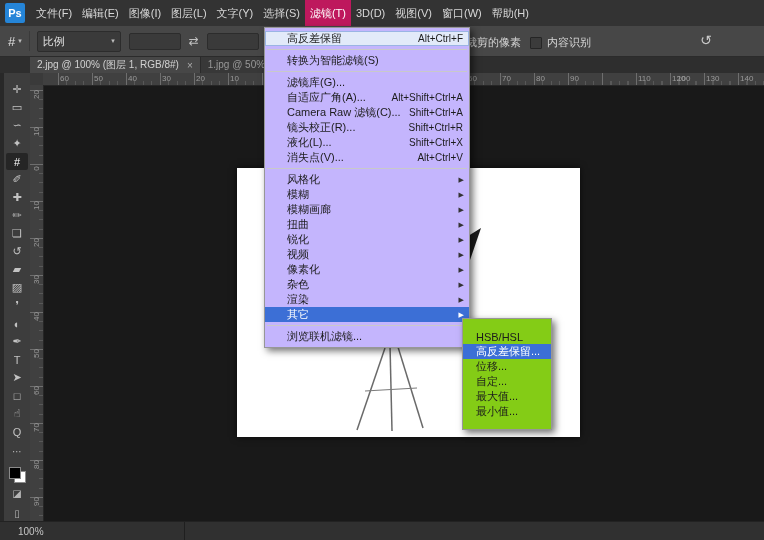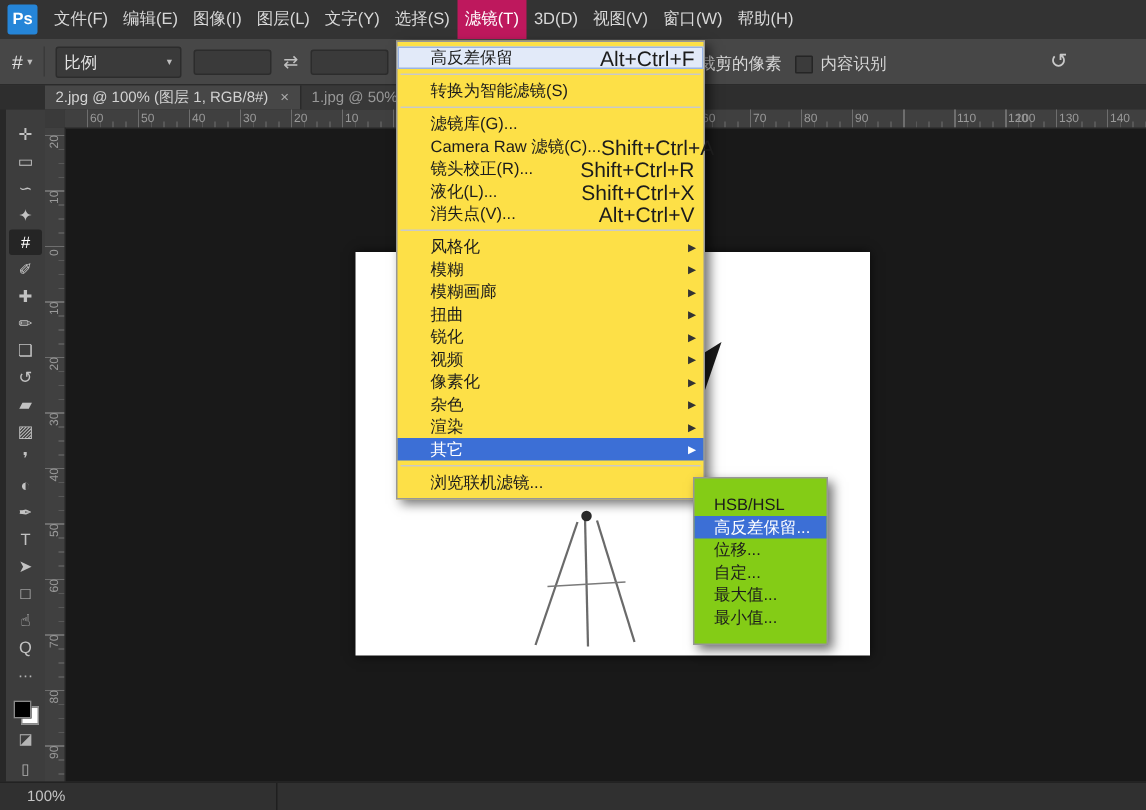--- a/index.html
+++ b/index.html
@@ -67,25 +67,25 @@
   .canvas{position:absolute;left:43px;top:85px;right:0;bottom:18px;background:#191919;}
   .document{position:absolute;left:237px;top:168px;width:343px;height:269px;background:#ffffff;box-shadow:0 0 7px rgba(0,0,0,.65);z-index:1;}
   .sketch{position:absolute;left:0;top:0;width:100%;height:100%;}
 
   
   .statusbar{position:absolute;left:0;right:0;bottom:0;height:18px;background:#303030;border-top:1px solid #222222;display:flex;align-items:center;color:#c5c5c5;font-size:10px;z-index:3;}
   .status-zoom{margin-left:18px;}
   .status-divider{width:1px;height:18px;background:#1f1f1f;margin-left:140px;}
 
   
-  .dropdown{position:absolute;left:264px;top:27px;width:204px;background:#fde047;border:1px solid #979797;box-shadow:3px 3px 7px rgba(0,0,0,.55);padding:3px 0;z-index:10;}
+  .dropdown{position:absolute;left:264px;top:27px;width:204px;background:#c4b5fd;border:1px solid #979797;box-shadow:3px 3px 7px rgba(0,0,0,.55);padding:3px 0;z-index:10;}
   .submenu{position:absolute;left:462px;top:318px;width:88px;background:#84cc16;border:1px solid #979797;box-shadow:3px 3px 7px rgba(0,0,0,.55);padding:10px 0;z-index:11;}
   .menu-row{height:15px;display:flex;align-items:center;padding:0 6px 0 22px;font-size:11px;color:#1c1c1c;position:relative;white-space:nowrap;cursor:default;}
   .submenu .menu-row{padding:0 4px 0 13px;}
-  .menu-row .shortcut{margin-left:auto;font-size:14px;color:#1c1c1c;}
+  .menu-row .shortcut{margin-left:auto;font-size:10px;color:#1c1c1c;}
   .menu-row .sub-arrow{position:absolute;right:5px;font-size:7px;color:#333333;}
   .menu-row.highlight{background:#3c6fd6;color:#ffffff;}
   .menu-row.highlight .shortcut,.menu-row.highlight .sub-arrow{color:#ffffff;}
   .menu-row.focused{background:#e2eaf9;outline:1px solid #9ab4e4;outline-offset:-1px;}
   .menu-sep{height:1px;background:#c9c9c9;margin:3px 2px;}
 </style>
 </head>
 <body>
 
 <div class="stage">
@@ -231,20 +231,24 @@
       </div>
       <div class="menu-sep"></div>
       <div class="menu-row">
         <span class="mlabel">转换为智能滤镜(S)</span>
       </div>
       <div class="menu-sep"></div>
       <div class="menu-row">
         <span class="mlabel">滤镜库(G)...</span>
       </div>
       <div class="menu-row">
+        <span class="mlabel">自适应广角(A)...</span>
+        <span class="shortcut">Alt+Shift+Ctrl+A</span>
+      </div>
+      <div class="menu-row">
         <span class="mlabel">Camera Raw 滤镜(C)...</span>
         <span class="shortcut">Shift+Ctrl+A</span>
       </div>
       <div class="menu-row">
         <span class="mlabel">镜头校正(R)...</span>
         <span class="shortcut">Shift+Ctrl+R</span>
       </div>
       <div class="menu-row">
         <span class="mlabel">液化(L)...</span>
         <span class="shortcut">Shift+Ctrl+X</span>

